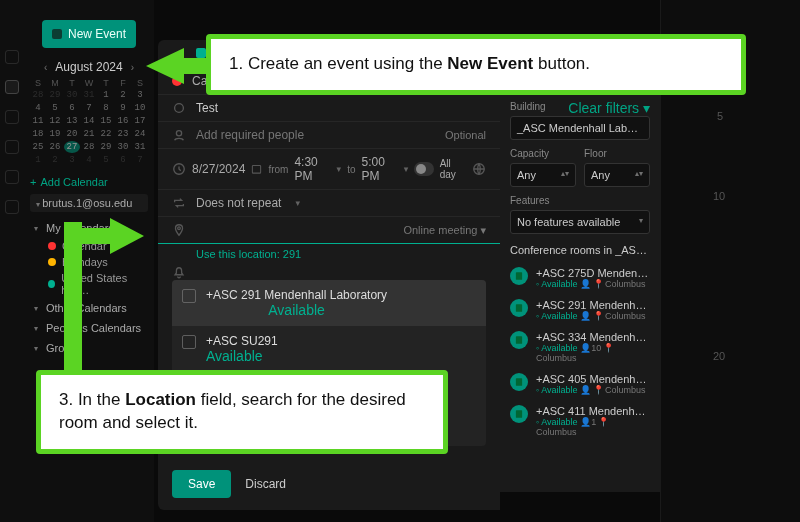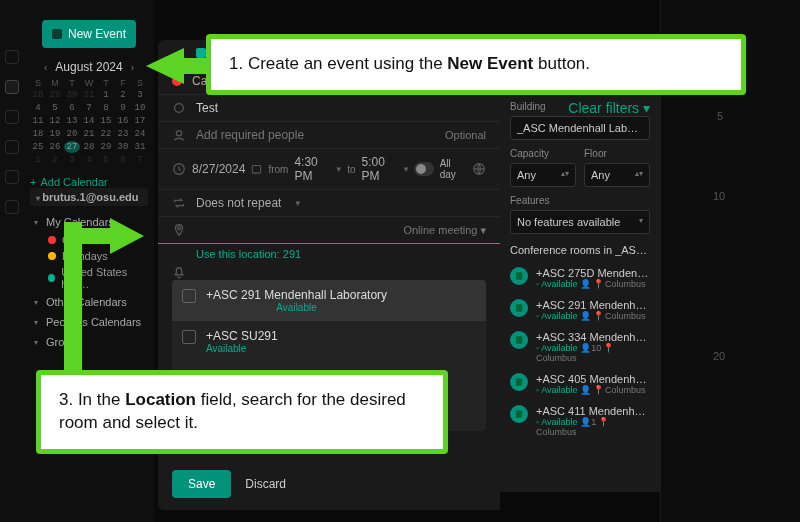--- a/index.html
+++ b/index.html
@@ -15,21 +15,21 @@
   .new-event-btn { background: #00927a; color: #e9fff8; border: none; border-radius: 4px; padding: 7px 10px; font-size: 12px; display: flex; align-items: center; gap: 6px; cursor: pointer; margin: 12px auto 12px 12px;}
   .new-event-btn .sq { width: 10px; height: 10px; background: #0c3d33; border-radius: 2px;}
   .monthnav { text-align: center; font-size: 12px; color: #ccc; margin-bottom: 4px; display:flex; justify-content:center; gap:8px; align-items:center;}
   .monthnav .ch { opacity:.5; font-size:10px;}
   .minical { display: grid; grid-template-columns: repeat(7, 1fr); gap: 1px; font-size: 9px; opacity: .55;}
   .minical .hd { color: #888; text-align:center;}
   .minical .d { text-align:center; padding:1px 0; color:#aaa;font-family:Liberation Mono, monospace;}
   .minical .d.mute { color:#444;}
   .minical .d.today { background:#00927a; color:#fff; border-radius:50%;}
   .add-cal { color:#00a383; font-size:11px; margin-top:10px; display:flex; align-items:center; gap:4px;}
-  .acct { background:#1a1a1a; color:#aaa; font-size:11px; padding:3px 6px; border-radius:3px; white-space:nowrap; overflow:hidden; text-overflow:ellipsis;font-weight:bold;}
+  .acct { background:#1a1a1a; color:#aaa; font-size:11px; padding:3px 6px; border-radius:3px; margin-top:6px; white-space:nowrap; overflow:hidden; text-overflow:ellipsis;}
   .tree { margin-top:6px; font-size:11px;}
   .tree .grp { padding:4px 4px; color:#aaa; display:flex; align-items:center; gap:4px;}
   .tree .cal { padding:2px 0 2px 18px; display:flex; align-items:center; gap:6px; color:#999;}
   .tree .dot { width:8px; height:8px; border-radius:50%;}
   .tree .ch { font-size:8px; opacity:.6; width:8px;}
   
   
   .compose { position:absolute; left:158px; top:40px; width:342px; height:470px; background:#1a1a1a; border-radius:6px 0 0 6px; padding:10px 0 0 0; display:flex; flex-direction:column;}
   .row { display:flex; align-items:center; gap:10px; padding:6px 14px; border-bottom:1px solid #262626; font-size:12px; color:#aaa;}
   .row .ico { width:14px; height:14px; opacity:.55; flex-shrink:0;}
@@ -40,21 +40,21 @@
   .hint { padding:4px 14px 6px 38px; font-size:11px; color:#00b090;}
   .busy { display:flex; align-items:center; gap:6px; font-size:12px; padding:0 14px 8px 0; margin-top:-4px;}
   .busy .sq { width:10px;height:10px;background:#00b090;border-radius:2px;margin-left:38px;}
   
   
   .sugg { margin:0 14px; background:#232323; border-radius:4px; overflow:hidden;}
   .sugg-item { display:flex; align-items:flex-start; gap:10px; padding:8px 10px; cursor:pointer;}
   .sugg-item.hover { background:#333;text-align:center;}
   .sugg-item .ric { width:14px;height:14px; border:1px solid #777; border-radius:2px; margin-top:1px; opacity:.7;}
   .sugg-item .t { font-size:12px; color:#ddd;}
-  .sugg-item .sub { font-size:10px; color:#00b090;}
+  .sugg-item .sub { font-size:14px; color:#00b090;}
   .sugg .more { padding:8px 10px; font-size:11px; color:#aaa; display:flex; gap:8px; align-items:center;}
   .body { flex:1;}
   .buttons { display:flex; gap:14px; padding:12px 14px; align-items:center;}
   .save { background:#00927a; color:#fff; border:none; border-radius:4px; padding:7px 16px; font-size:12px; cursor:pointer;}
   .discard { background:transparent; color:#ccc; border:none; font-size:12px; cursor:pointer;}
   
   
   .rooms { position:absolute; left:500px; top:40px; width:160px; height:452px; background:#1a1a1a; padding:60px 10px 10px 10px; font-size:11px; color:#aaa;}
   .rooms .lbl { color:#888; font-size:10px;}
   .rooms .clr { color:#00a383; font-size:14px; float:right;}

